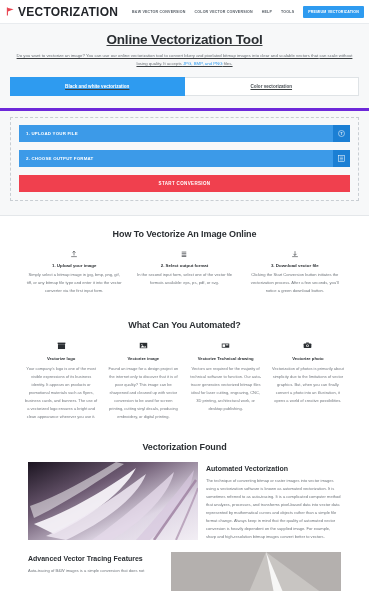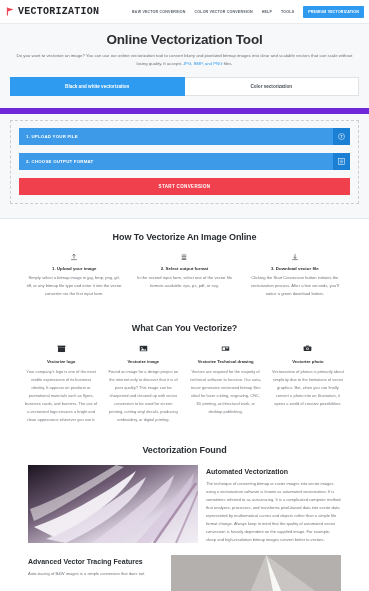--- a/index.html
+++ b/index.html
@@ -19,26 +19,25 @@
     background: #ffffff;
     display: flex;
     align-items: center;
     padding: 0 5px 0 6px;
     border-bottom: 1px solid #e9ecef;
   }
   .brand { display: flex; align-items: center; gap: 3px; }
   .brand-mark { width: 9px; height: 9px; position: relative; flex: none; }
   .brand-mark svg { display: block; }
   .brand-text {
-    font-size: 10px;
+    font-size: 12px;
     font-weight: bold;
     letter-spacing: 0.25px;
     color: #22252a;
     white-space: nowrap;
-    font-family: Liberation Mono, monospace;
   }
   .nav { margin-left: auto; display: flex; align-items: center; gap: 9px; }
   .nav-link {
     font-size: 3.6px;
     font-weight: bold;
     letter-spacing: 0.18px;
     color: #5a6169;
     white-space: nowrap;
     text-transform: uppercase;
     cursor: pointer;
@@ -53,21 +52,22 @@
     white-space: nowrap;
     text-transform: uppercase;
     border-radius: 1px;
     cursor: pointer;
   }
 
   
   .hero {
     background: #f7f8f9;
     padding: 8px 10px 12px;
-    border-bottom: 6px solid #6d28d9;
+    border-bottom: 3px solid #6d28d9;
+    text-decoration: underline;
   }
   .hero-title {
     text-align: center;
     font-size: 13.5px;
     font-weight: bold;
     color: #2b2f33;
     letter-spacing: -0.2px;
     margin-bottom: 5px;
   }
   .hero-sub {
@@ -323,21 +323,21 @@
             <path d="M2 11.6 H12" stroke="#2b2f33" stroke-width="1"></path>
           </svg>
         </div>
         <div class="step-title">3. Download vector file</div>
         <div class="step-text">Clicking the Start Conversion button initiates the vectorization process. After a few seconds, you'll notice a green download button.</div>
       </div>
     </div>
   </div>
 
   <div class="section">
-    <div class="section-title">What Can You Vectorize?</div>
+    <div class="section-title">What Can You Automated?</div>
     <div class="cards">
       <div class="card">
         <div class="card-icon">
           <svg width="9" height="9" viewBox="0 0 14 14">
             <rect x="1.5" y="5" width="11" height="7.5" fill="#2b2f33"></rect>
             <rect x="1" y="2.5" width="12" height="2.2" fill="#2b2f33"></rect>
           </svg>
         </div>
         <div class="card-title">Vectorize logo</div>
         <div class="card-text">Your company's logo is one of the most visible expressions of its business identity. It appears on products or promotional materials such as flyers, business cards, and banners. The use of a vectorized logo ensures a bright and clean appearance wherever you use it.</div>

